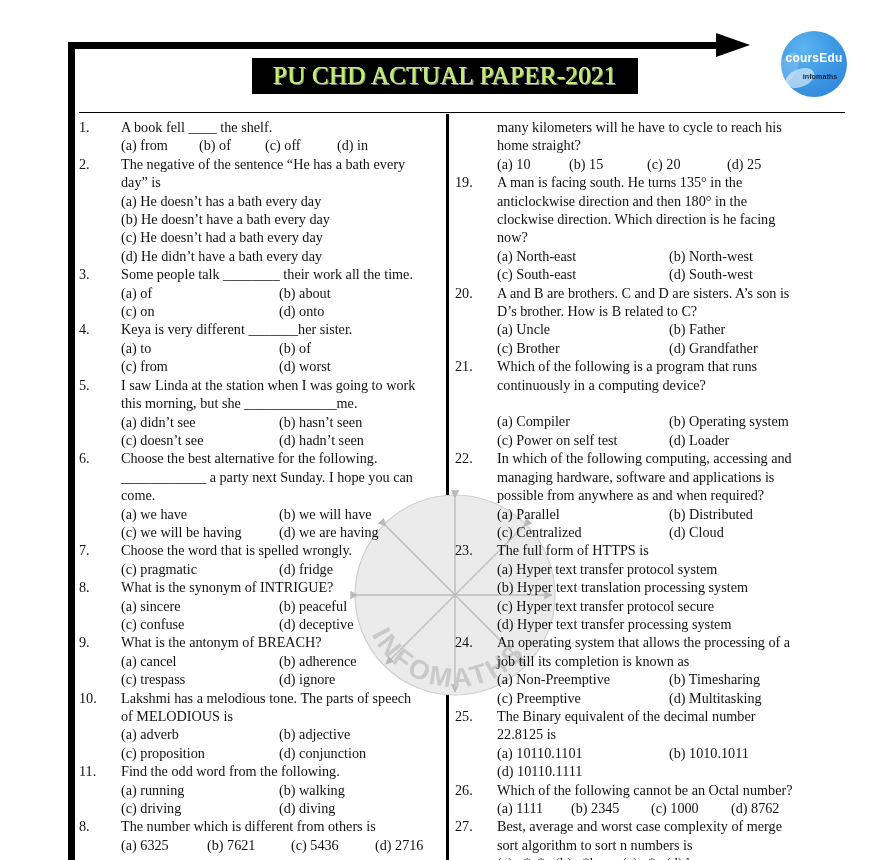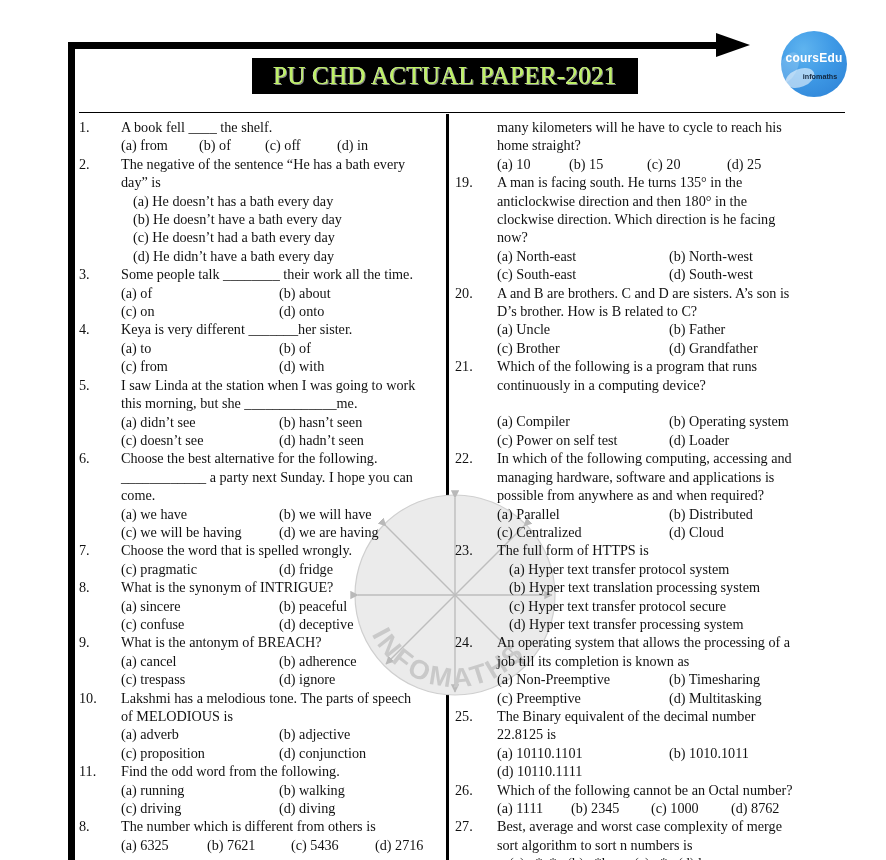--- a/index.html
+++ b/index.html
@@ -185,21 +185,21 @@
   .opt-row {
     display: flex;
   }
   .opt-row > span { display: block; }
 
   
   .opt-2 > span:nth-child(1) { width: 158px; flex: 0 0 158px; }
   .opt-2r > span:nth-child(1) { width: 172px; flex: 0 0 172px; }
 
   
-  .opt-full { display: block; margin-left: 12px; }
+  .opt-full { display: block; }
 
   
   .opt-inline { display: flex; }
   .opt-inline > span { display: block; }
 
   .gap-line { height: 18.4px; }
 </style>
 </head>
 <body>
 
@@ -286,21 +286,21 @@
       <div class="q">
         <div class="q-num">4.</div>
         <div class="q-stem">
           <div class="stem-line">Keya is very different _______her sister.</div>
           <div class="opt-row opt-2">
             <span>(a) to</span>
             <span>(b) of</span>
           </div>
           <div class="opt-row opt-2">
             <span>(c) from</span>
-            <span>(d) with</span>
+            <span>(d) worst</span>
           </div>
         </div>
       </div>
       <div class="q">
         <div class="q-num">5.</div>
         <div class="q-stem">
           <div class="stem-line">I saw Linda at the station when I was going to work</div>
           <div class="stem-line">this morning, but she _____________me.</div>
           <div class="opt-row opt-2">
             <span>(a) didn’t see</span>

